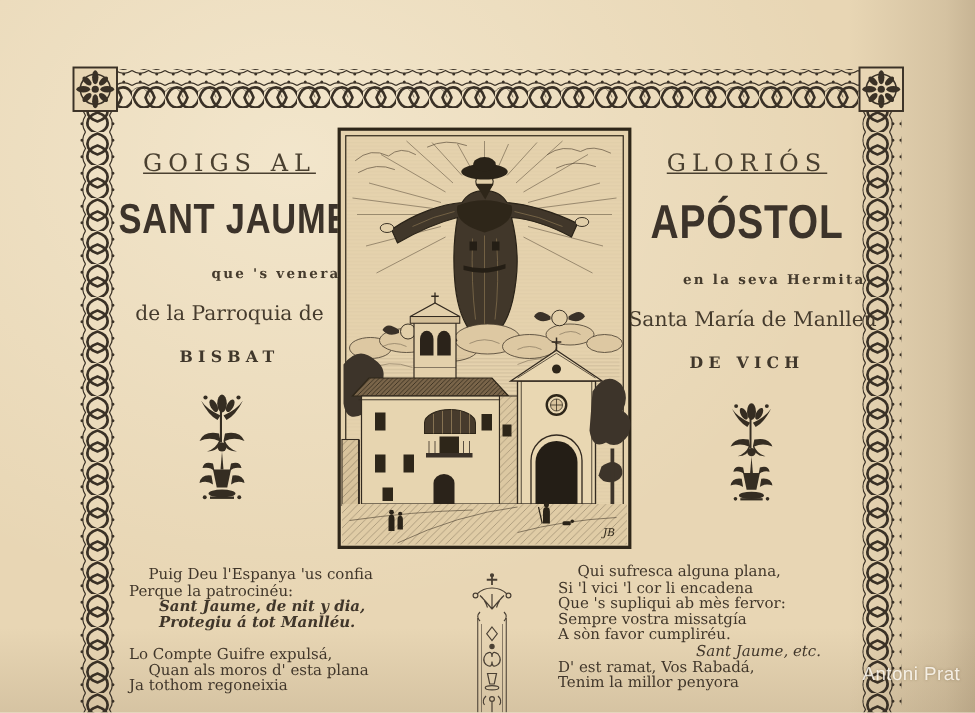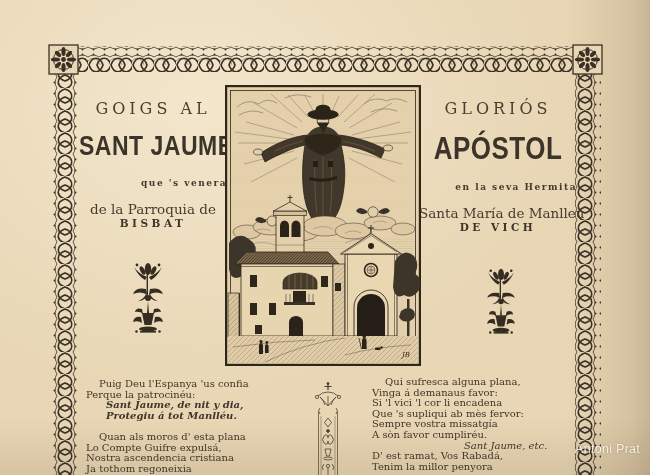--- a/index.html
+++ b/index.html
@@ -13,29 +13,29 @@
     font-family:"DejaVu Serif","Liberation Serif",serif;
     color:#3e352a;
   }
   .abs{position:absolute;}
   svg{display:block;}
 
   
   .title-block{position:absolute; top:99px; text-align:center;}
   .title-left{left:79px; width:148px;}
   .title-right{left:419px; width:158px;}
-  .kicker{font-size:16px; letter-spacing:4px; color:#4a4030; white-space:nowrap;}
+  .kicker{font-size:16px; letter-spacing:4px; color:#4a4030; white-space:nowrap;text-decoration:underline;}
   .main-title{
     margin-top:13px; font-family:"Liberation Sans","DejaVu Sans",sans-serif;
     font-weight:700; font-size:23px; letter-spacing:.5px; color:#3c332a;
     transform:scaleY(1.22); transform-origin:50% 20%; white-space:nowrap;
   }
   .sub1{margin-top:20px; font-size:9px; font-weight:bold; letter-spacing:1.5px; color:#453b2d;text-align:right;}
   .sub2{margin-top:13px; font-size:13.5px; color:#453b2d; white-space:nowrap;}
-  .sub3{font-size:10.5px; font-weight:bold; letter-spacing:3.5px; color:#40372b;}
+  .sub3{margin-top:15px; font-size:10.5px; font-weight:bold; letter-spacing:3.5px; color:#40372b;}
 
   
   .verse-col{position:absolute; font-size:10px; line-height:10.5px; color:#40362a; white-space:nowrap;}
   .verse-left{left:86px; top:379px; width:225px;}
   .verse-right{left:372px; top:377px; width:200px; line-height:10.6px;}
   .vline{height:10.5px;}
   .verse-right .vline{height:10.6px;}
   .vline.indent{padding-left:13px;}
   .vline.bold-italic{font-weight:bold; font-style:italic;margin-left:20px;}
   .vline.gap{height:11px;}
@@ -388,23 +388,22 @@
       <text x="177" y="272" font-family="DejaVu Serif, serif" font-style="italic" font-size="7" fill="#2e2619">JB</text>
     </g>
   </svg>
 
   <div class="verse-col verse-left">
       <div class="vline indent">Puig Deu l'Espanya 'us confia</div>
       <div class="vline">Perque la patrocinéu:</div>
       <div class="vline bold-italic">Sant Jaume, de nit y dia,</div>
       <div class="vline bold-italic">Protegiu á tot Manlléu.</div>
       <div class="vline gap"></div>
+      <div class="vline">Lo Compte Guifre expulsá,</div>
       <div class="vline indent">Quan als moros d' esta plana</div>
-      <div class="vline">Lo Compte Guifre expulsá,</div>
-      <div class="vline">Nostra ascendencia cristiana</div>
       <div class="vline">Ja tothom regoneixia</div>
     </div>
 
   <svg class="abs" style="left:314px;top:382px;" width="28" height="93" viewBox="0 0 28 93">
     <g stroke="#4a4034" fill="none" stroke-width="0.8">
       <path d="M14,1 v7 M10.5,4.5 h7" stroke-width="1.2"></path>
       <circle cx="14" cy="1.5" r="1" fill="#4a4034"></circle>
       <path d="M4,14 q4,-4 10,-4 q6,0 10,4"></path>
       <circle cx="3" cy="15" r="1.6"></circle>
         <circle cx="25" cy="15" r="1.6"></circle>
@@ -420,21 +419,20 @@
       <path d="M11,67 h6 l-1.5,7 h-3 Z"></path>
       <ellipse cx="14" cy="76.5" rx="4.5" ry="1.4"></ellipse>
       <path d="M10,82 q-3,3 -1,6 M18,82 q3,3 1,6"></path>
       <circle cx="14" cy="84" r="1.6"></circle>
       <path d="M14,86 v7"></path>
     </g>
   </svg>
 
   <div class="verse-col verse-right">
       <div class="vline indent">Qui sufresca alguna plana,</div>
-      <div class="vline">Vinga á demanaus favor:</div>
       <div class="vline">Si 'l vici 'l cor li encadena</div>
       <div class="vline">Que 's supliqui ab mès fervor:</div>
       <div class="vline">Sempre vostra missatgía</div>
       <div class="vline">A sòn favor cumpliréu.</div>
       <div class="vline refrain">Sant Jaume, etc.</div>
       <div class="vline">D' est ramat, Vos Rabadá,</div>
       <div class="vline clipped">Tenim la millor penyora</div>
     </div>
 
   <div class="watermark">Antoni Prat</div>

